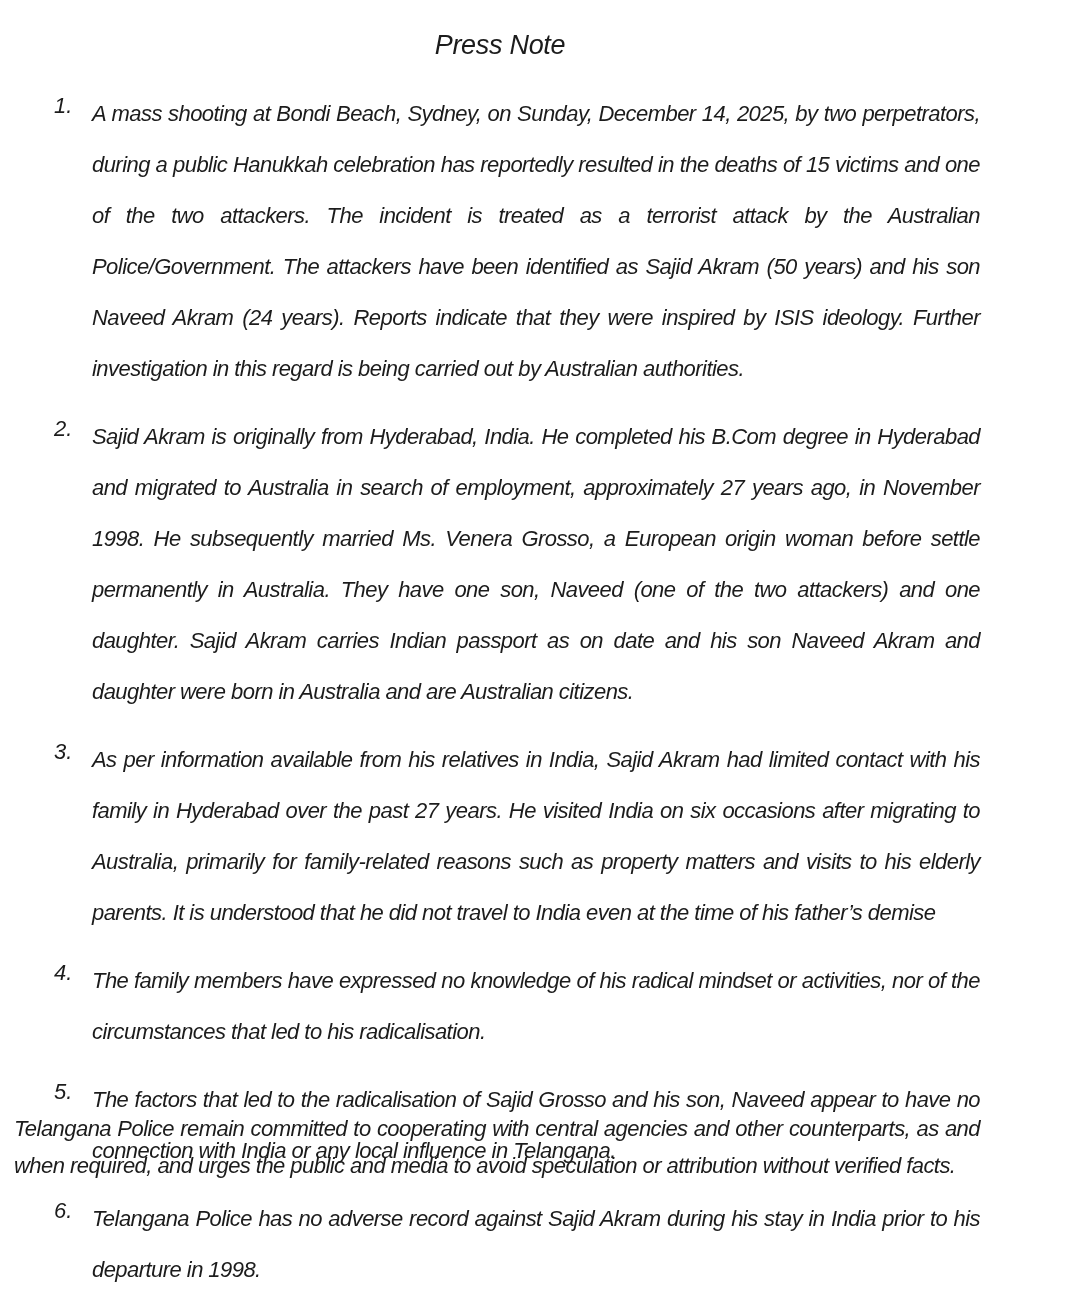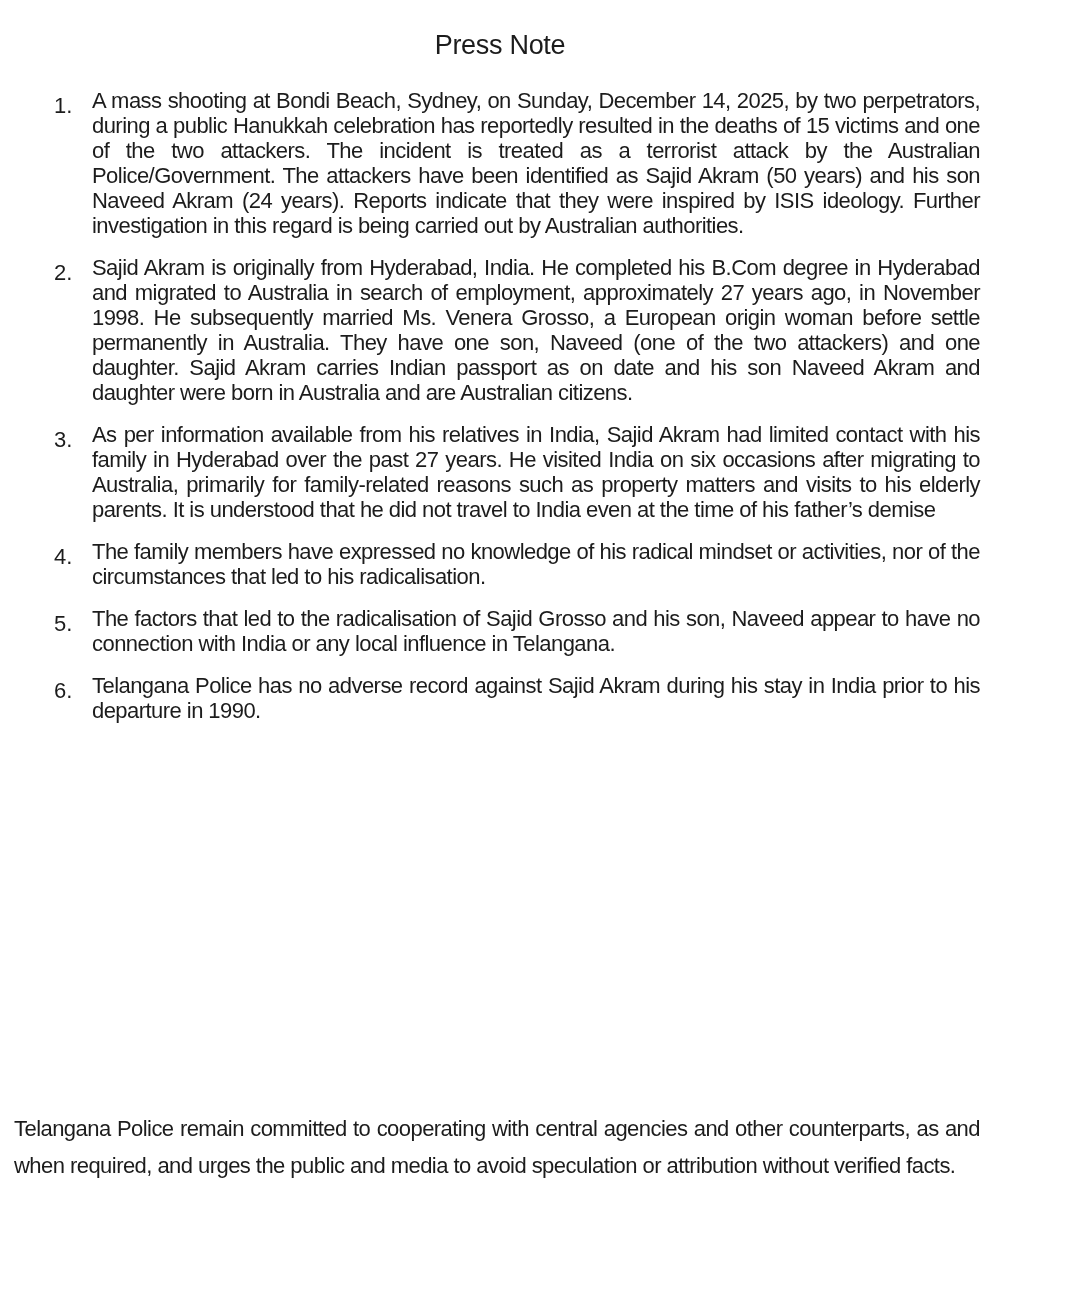--- a/index.html
+++ b/index.html
@@ -1,30 +1,30 @@
 <!DOCTYPE html>
 <html><head>
 <meta charset="utf-8">
 <style>
   html, body { margin: 0; padding: 0; background: #ffffff; }
   body {
     width: 1080px; height: 1316px; overflow: hidden;
     font-family: "Liberation Sans", sans-serif;
     color: #1c1c1c;
   }
-  .page { position: relative; width: 1080px; height: 940px; }
+  .page { position: relative; width: 1080px; height: 940px; font-style: italic; }
   .title {
     position: absolute; top: 30px; left: 0; width: 1000px;
     text-align: center; font-size: 27px; letter-spacing: -0.3px;
   }
   .list { position: absolute; left: 0; top: 88px; width: 1080px; margin: 0; padding: 0; list-style: none; }
   .item { position: relative; padding-left: 92px; width: 888px; margin-bottom: 17px; }
   .num { position: absolute; left: 54px; top: 0; font-size: 22px; line-height: 36.6px; }
   .text {
-    font-size: 22px; line-height: 25px; text-align: justify;
+    font-size: 22px; line-height: 51px; text-align: justify;
     letter-spacing: -0.55px; word-spacing: 0px;
   }
   .closing {
     position: absolute; left: 14px; top: 1111px; width: 966px;
     font-size: 22px; line-height: 36.6px; text-align: justify; letter-spacing: -0.55px;
   }
 </style>
 </head>
 <body>
 
@@ -47,18 +47,18 @@
     <li class="item">
       <span class="num">4.</span>
       <div class="text">The family members have expressed no knowledge of his radical mindset or activities, nor of the circumstances that led to his radicalisation.</div>
     </li>
     <li class="item">
       <span class="num">5.</span>
       <div class="text">The factors that led to the radicalisation of Sajid Grosso and his son, Naveed appear to have no connection with India or any local influence in Telangana.</div>
     </li>
     <li class="item">
       <span class="num">6.</span>
-      <div class="text">Telangana Police has no adverse record against Sajid Akram during his stay in India prior to his departure in 1990.</div>
+      <div class="text">Telangana Police has no adverse record against Sajid Akram during his stay in India prior to his departure in 1998.</div>
     </li>
   </ol>
 
   <div class="closing">Telangana Police remain committed to cooperating with central agencies and other counterparts, as and when required, and urges the public and media to avoid speculation or attribution without verified facts.</div>
 </div>
 
 </body></html>

